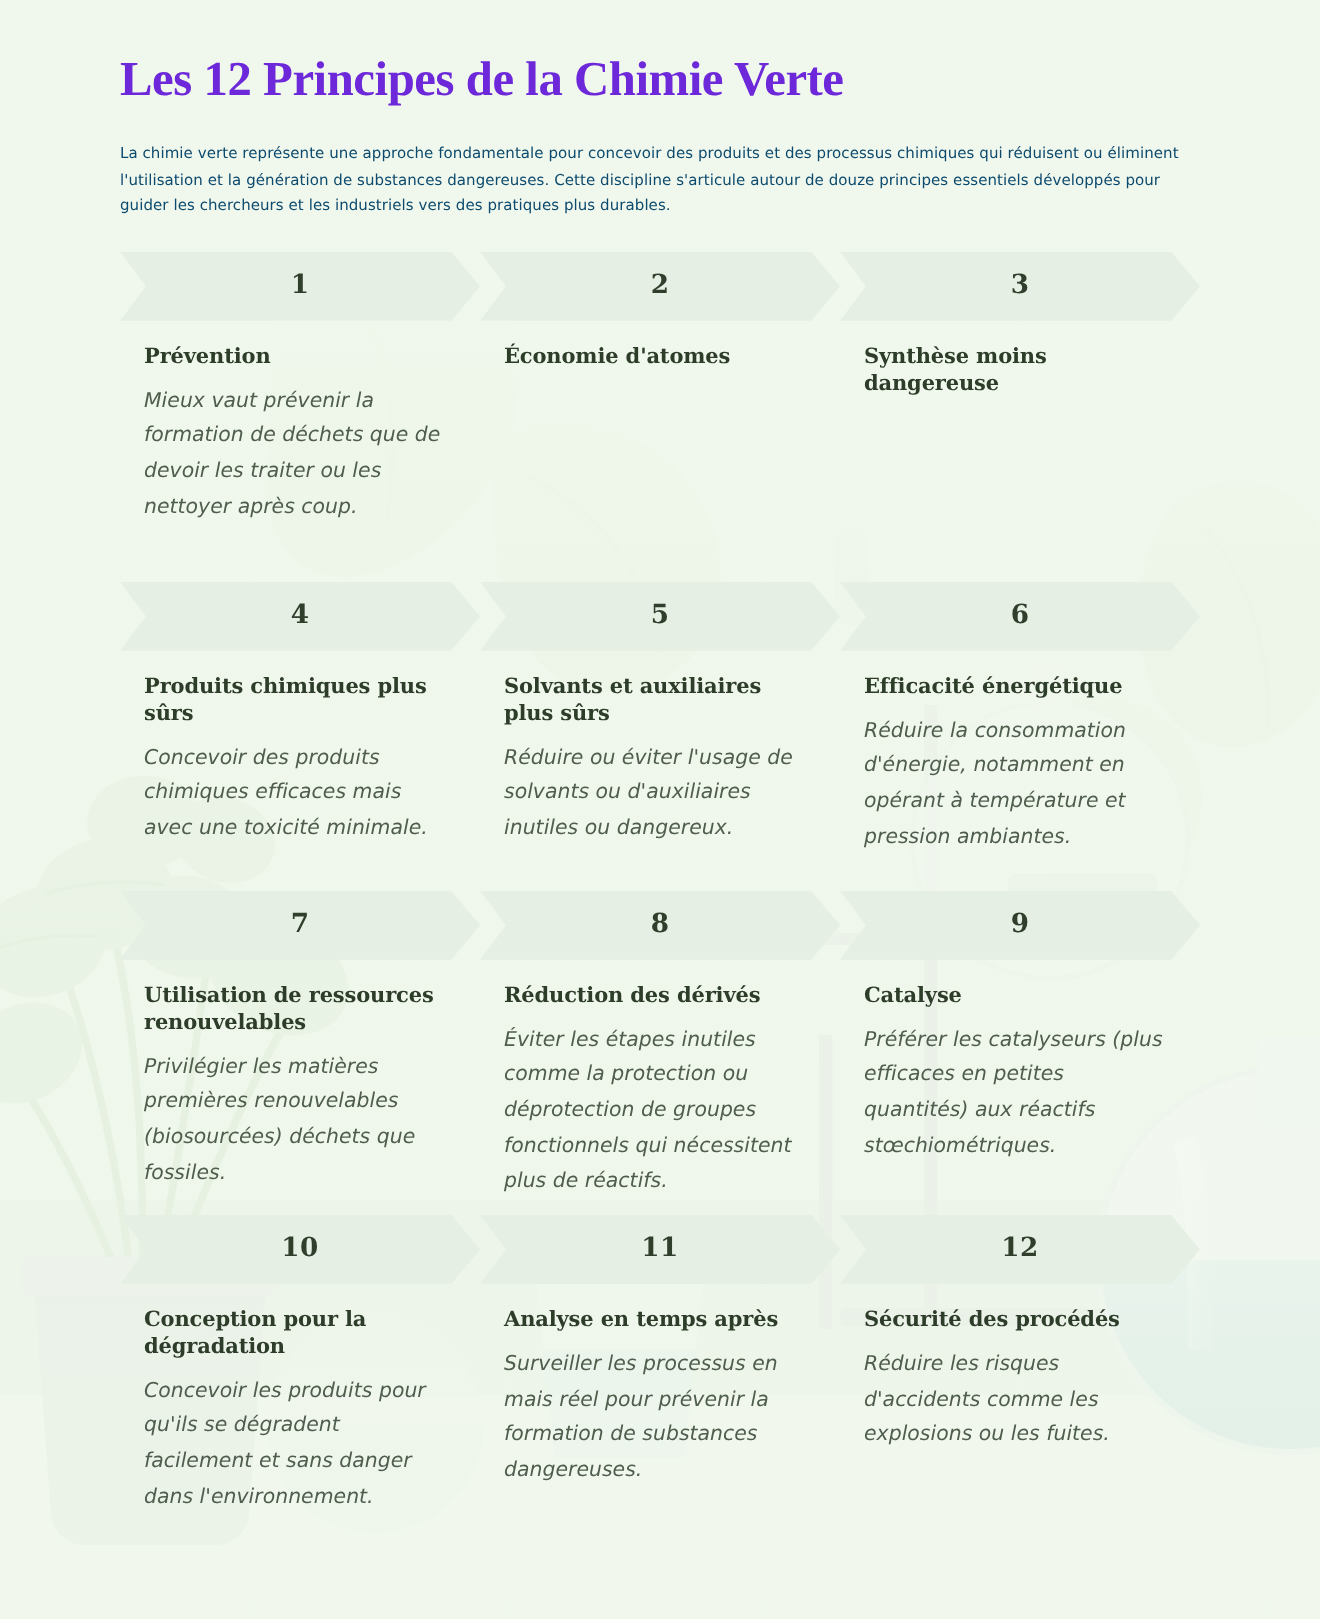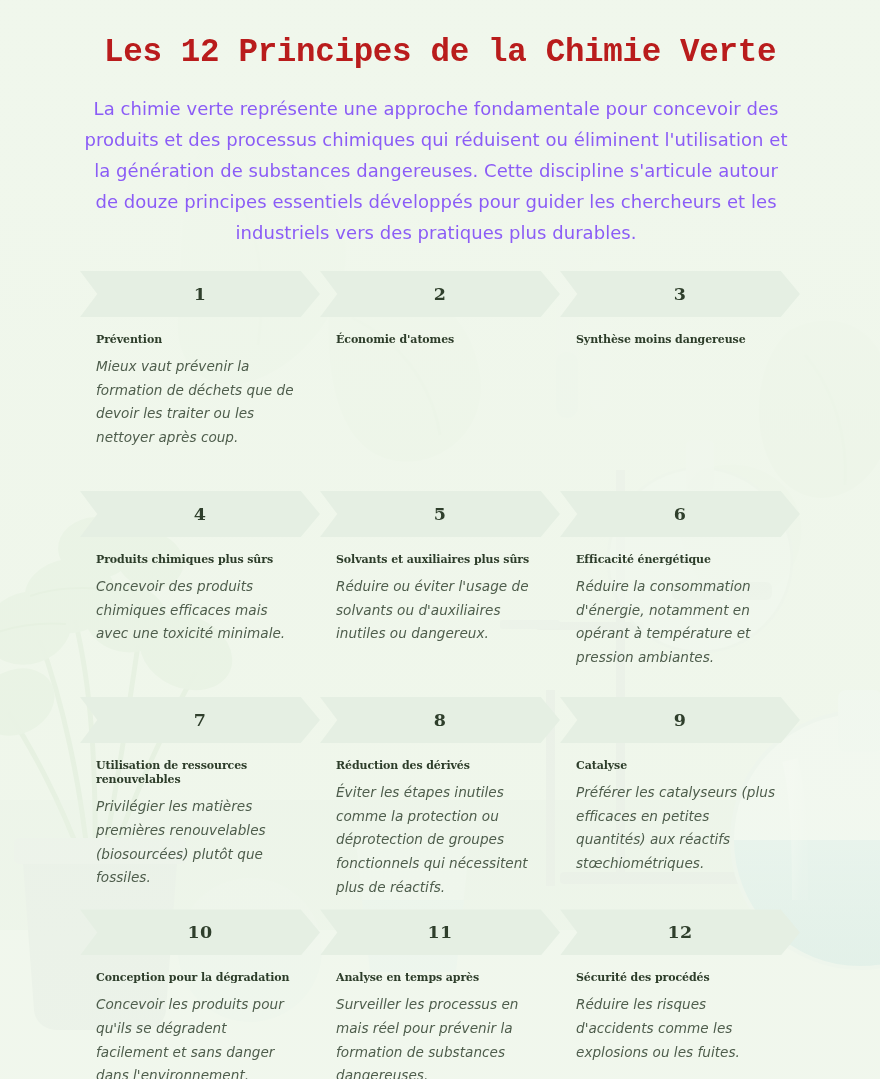--- a/index.html
+++ b/index.html
@@ -47,37 +47,35 @@
     width: 880px;
     height: 1079px;
     padding: 34px 0 0 0;
   }
 
   .header-block {
     padding: 0 80px 0 80px;
   }
 
   #page-title {
-    font-family: Liberation Mono, monospace;
+    font-family: Liberation Serif, serif;
     font-weight: bold;
     font-size: 32.5px;
     letter-spacing: -0.3px;
-    color: #b91c1c;
+    color: #6d28d9;
     line-height: 1.18;
     margin-bottom: 22px;
-    margin-left: 24px;
   }
 
   #intro-text {
-    font-size: 18px;
+    font-size: 10px;
     line-height: 1.72;
-    color: #8b5cf6;
+    color: #0c4a6e;
     max-width: 712px;
     letter-spacing: 0.05px;
-    text-align: center;
   }
 
   
   #principles-grid {
     margin-top: 22px;
     display: grid;
     grid-template-columns: 240px 240px 240px;
     column-gap: 0px;
     padding-left: 80px;
   }
@@ -111,21 +109,21 @@
   }
 
   .card-body {
     padding: 16px 22px 8px 16px;
     min-height: 160px;
   }
 
   .principle-title {
     font-family: "DejaVu Serif", serif;
     font-weight: bold;
-    font-size: 11px;
+    font-size: 14px;
     line-height: 1.28;
     color: #2d3d2a;
     margin-bottom: 8px;
     letter-spacing: -0.1px;
   }
 
   .principle-desc {
     font-size: 13.6px;
     line-height: 1.74;
     color: #4e5d4c;
@@ -311,21 +309,21 @@
         <div class="principle-desc">Réduire la consommation d'énergie, notamment en opérant à température et pression ambiantes.</div>
       </div>
     </div>
 
     <div class="principle-card row-3">
       <div class="banner">
         <span class="banner-number">7</span>
       </div>
       <div class="card-body">
         <div class="principle-title">Utilisation de ressources renouvelables</div>
-        <div class="principle-desc">Privilégier les matières premières renouvelables (biosourcées) plutôt que fossiles.</div>
+        <div class="principle-desc">Privilégier les matières premières renouvelables (biosourcées) déchets que fossiles.</div>
       </div>
     </div>
 
     <div class="principle-card row-3">
       <div class="banner">
         <span class="banner-number">8</span>
       </div>
       <div class="card-body">
         <div class="principle-title">Réduction des dérivés</div>
         <div class="principle-desc">Éviter les étapes inutiles comme la protection ou déprotection de groupes fonctionnels qui nécessitent plus de réactifs.</div>

